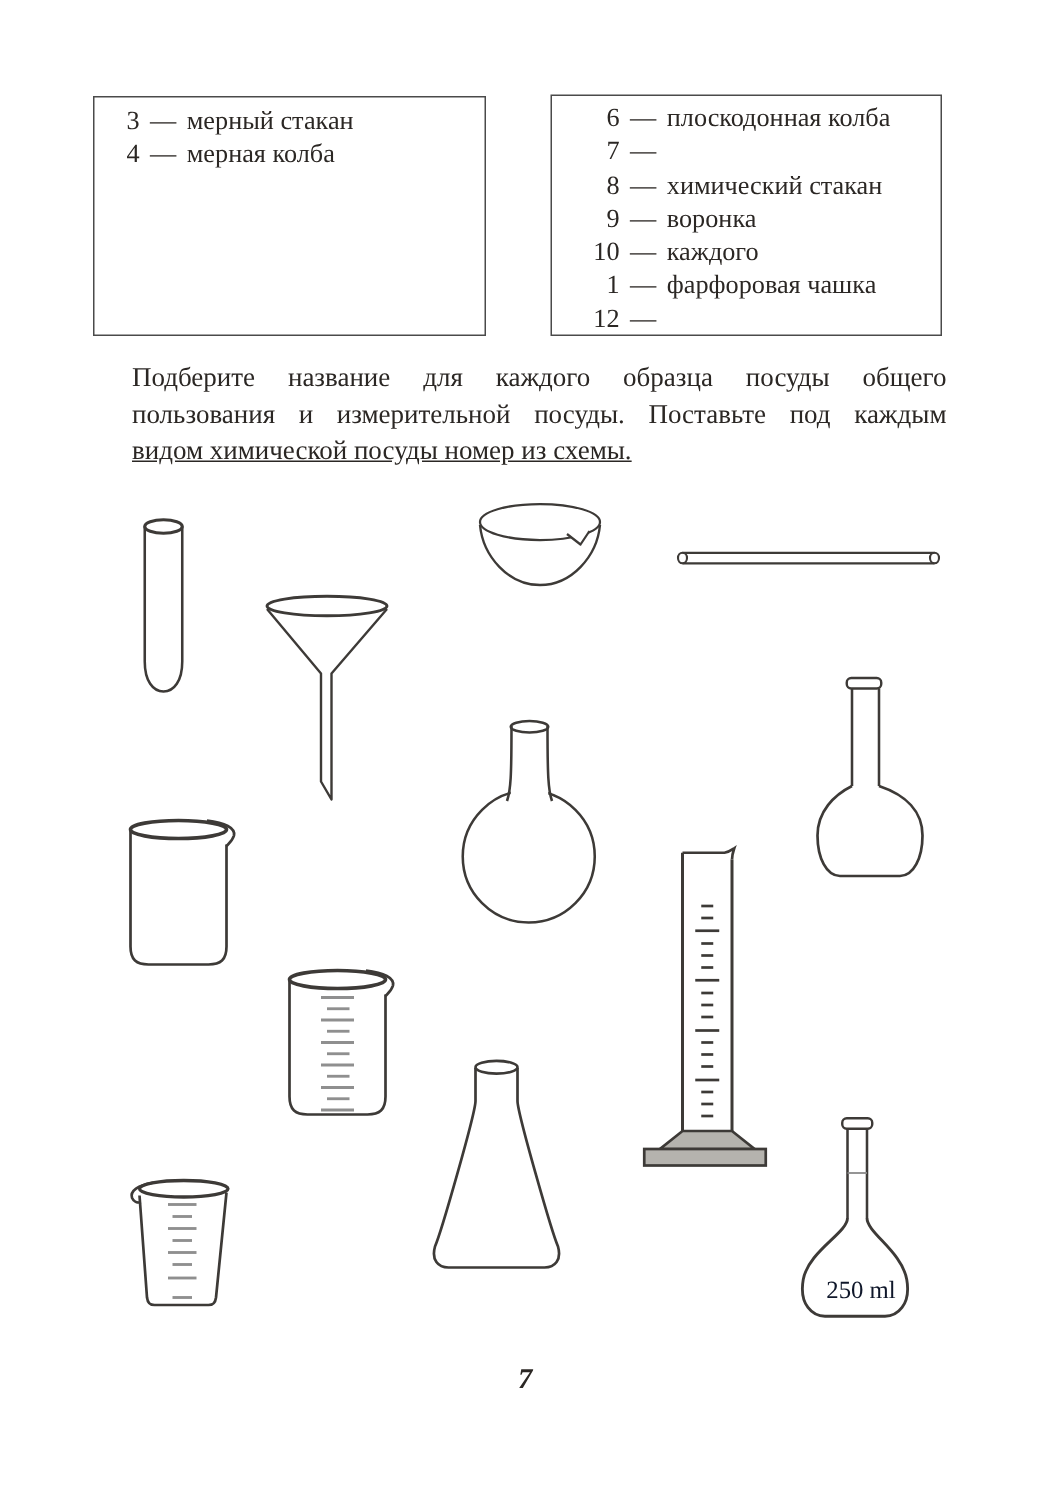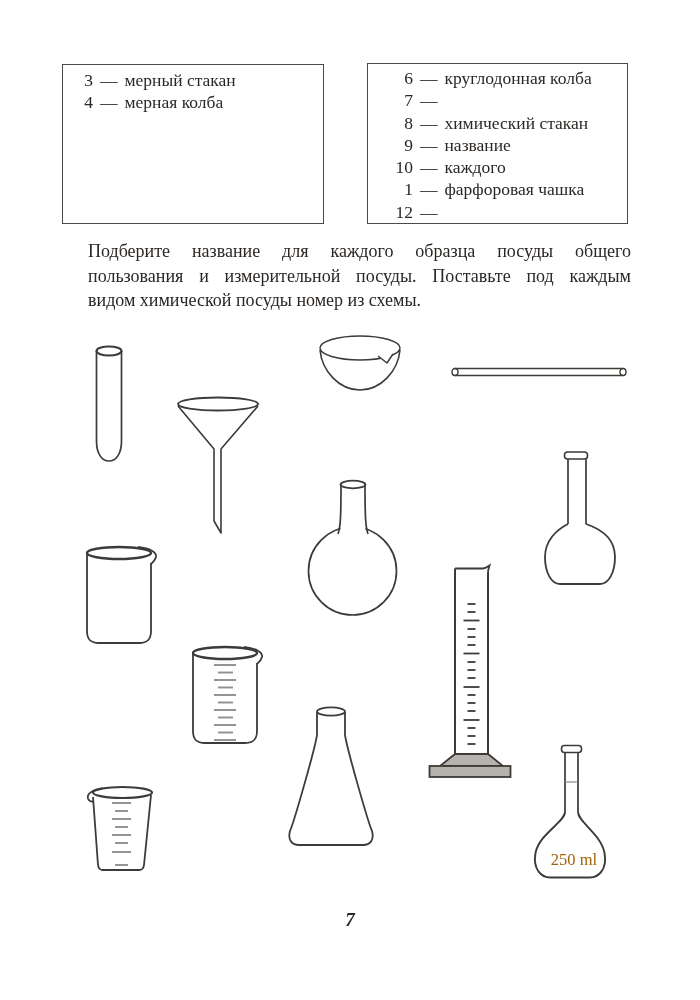--- a/index.html
+++ b/index.html
@@ -11,27 +11,27 @@
   .box-left{left:62px;top:64px;width:262px;height:160px;padding:4px 0 0 10px;}
   .box-right{left:367px;top:63px;width:261px;height:161px;padding:3px 0 0 0;}
   .schema-row{display:flex;font-size:17.5px;line-height:22.3px;white-space:nowrap;}
   .box-left  .num{width:20px;text-align:right;}
   .box-right .num{width:45px;text-align:right;}
   .dash{margin:0 7px;}
 
   
   .task{position:absolute;left:88px;top:239px;width:543px;font-size:18px;line-height:24.6px;}
   .tline{text-align:justify;text-align-last:justify;}
-  .tline.last{text-align-last:left;}
+  .tline.last{text-align-last:left;text-decoration:underline;}
 
   
   .vessel{position:absolute;line-height:0;}
   .vessel svg{overflow:visible;display:block;}
   .flask-label{position:absolute;left:546px;top:851px;width:56px;text-align:center;
-               font-size:16.5px;line-height:18px;color:#a16207;}
+               font-size:16.5px;line-height:18px;color:#0f172a;}
 
   .page-num{position:absolute;left:0;top:909px;width:700px;text-align:center;
             font-size:19px;font-weight:bold;font-style:italic;}
 </style>
 </head>
 <body>
 
 <div class="page">
 
   <div class="schema-box box-left">
@@ -44,35 +44,35 @@
       <span class="num">4</span>
       <span class="dash">—</span>
       <span class="lbl">мерная колба</span>
     </div>
   </div>
 
   <div class="schema-box box-right">
     <div class="schema-row">
       <span class="num">6</span>
       <span class="dash">—</span>
-      <span class="lbl">круглодонная колба</span>
+      <span class="lbl">плоскодонная колба</span>
     </div>
     <div class="schema-row">
       <span class="num">7</span>
       <span class="dash">—</span>
     </div>
     <div class="schema-row">
       <span class="num">8</span>
       <span class="dash">—</span>
       <span class="lbl">химический стакан</span>
     </div>
     <div class="schema-row">
       <span class="num">9</span>
       <span class="dash">—</span>
-      <span class="lbl">название</span>
+      <span class="lbl">воронка</span>
     </div>
     <div class="schema-row">
       <span class="num">10</span>
       <span class="dash">—</span>
       <span class="lbl">каждого</span>
     </div>
     <div class="schema-row">
       <span class="num">1</span>
       <span class="dash">—</span>
       <span class="lbl">фарфоровая чашка</span>

